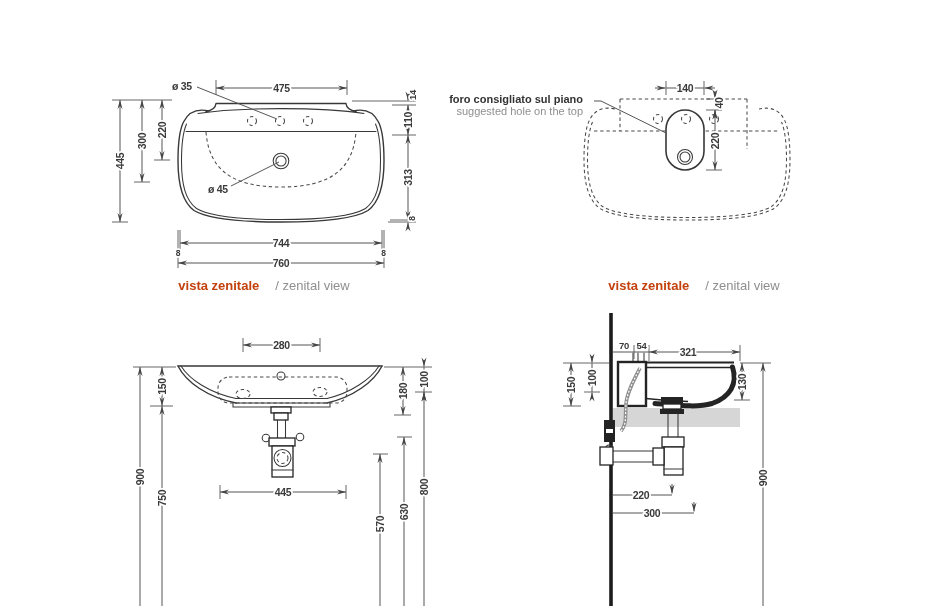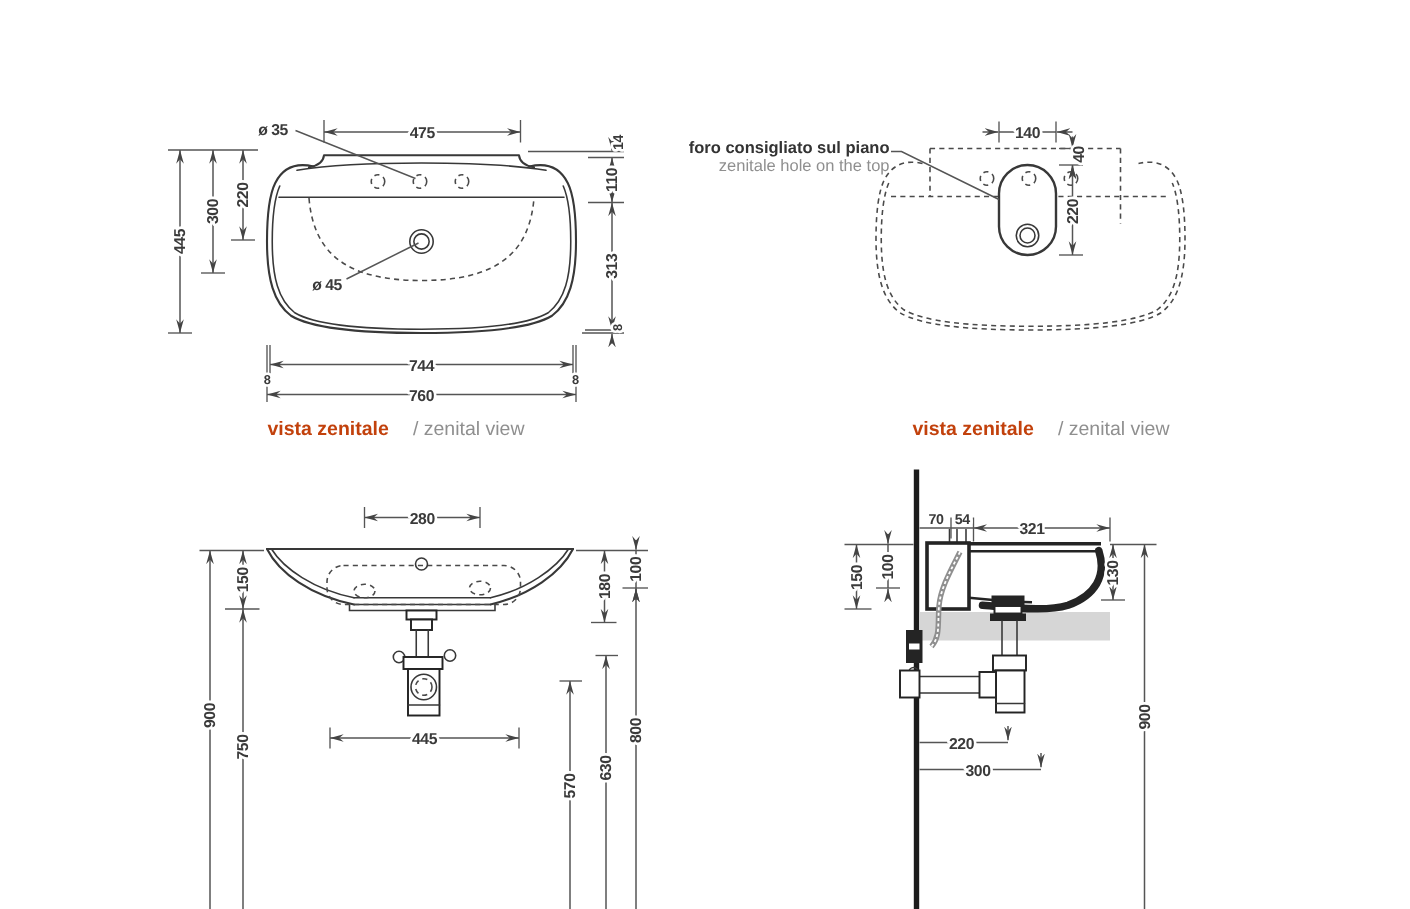--- a/index.html
+++ b/index.html
@@ -12,21 +12,21 @@
   .dsh{stroke:#4a4a4a;stroke-width:1.05;fill:none;stroke-dasharray:3.4 2.8;}
   .dim{stroke:#555;stroke-width:1;fill:none;}
   .ext{stroke:#555;stroke-width:0.9;fill:none;}
   .blk{fill:#242424;}
   .wht{fill:#fff;stroke:#242424;stroke-width:1.3;}
   text.d{font:700 10.5px "Liberation Sans",sans-serif;fill:#3a3a3a;letter-spacing:-0.3px;
          text-anchor:middle;paint-order:stroke;stroke:#fff;stroke-width:3.5px;stroke-linejoin:round;}
   text.s{font-size:8.5px;}
   text.m{font-size:9.5px;}
   
-  .note{position:absolute;right:347px;top:93px;text-align:right;line-height:12px;font-size:11px;}
+  .note{position:absolute;right:357px;top:93px;text-align:right;line-height:12px;font-size:11px;}
   .note .b{font-weight:bold;color:#333;}
   .note .l{color:#8f8f8f;}
   .caption{position:absolute;top:278px;transform:translateX(-50%);font-size:13px;white-space:nowrap;}
   .caption .b{font-weight:bold;color:#c2410c;}
   .caption .l{color:#8f8f8f;margin-left:16px;}
   .cap-left{left:264px;}
   .cap-right{left:694px;}
 </style>
 </head>
 <body>
@@ -270,21 +270,21 @@
     <text class="d" transform="rotate(-90 592 378)" x="592" y="378" dy="3.5">100</text>
     <text class="d" transform="rotate(-90 742 382)" x="742" y="382" dy="3.5">130</text>
     <text class="d" transform="rotate(-90 763 478)" x="763" y="478" dy="3.5">900</text>
     <text class="d" x="641" y="499">220</text>
     <text class="d" x="652" y="517">300</text>
   </g>
 </svg>
 
 <div class="note">
   <div class="b">foro consigliato sul piano</div>
-  <div class="l">zenitale hole on the top</div>
+  <div class="l">suggested hole on the top</div>
 </div>
 
 <div class="caption cap-left">
   <span class="b">vista zenitale</span><span class="l">/ zenital view</span>
 </div>
 <div class="caption cap-right">
   <span class="b">vista zenitale</span><span class="l">/ zenital view</span>
 </div>
 
 </div>

